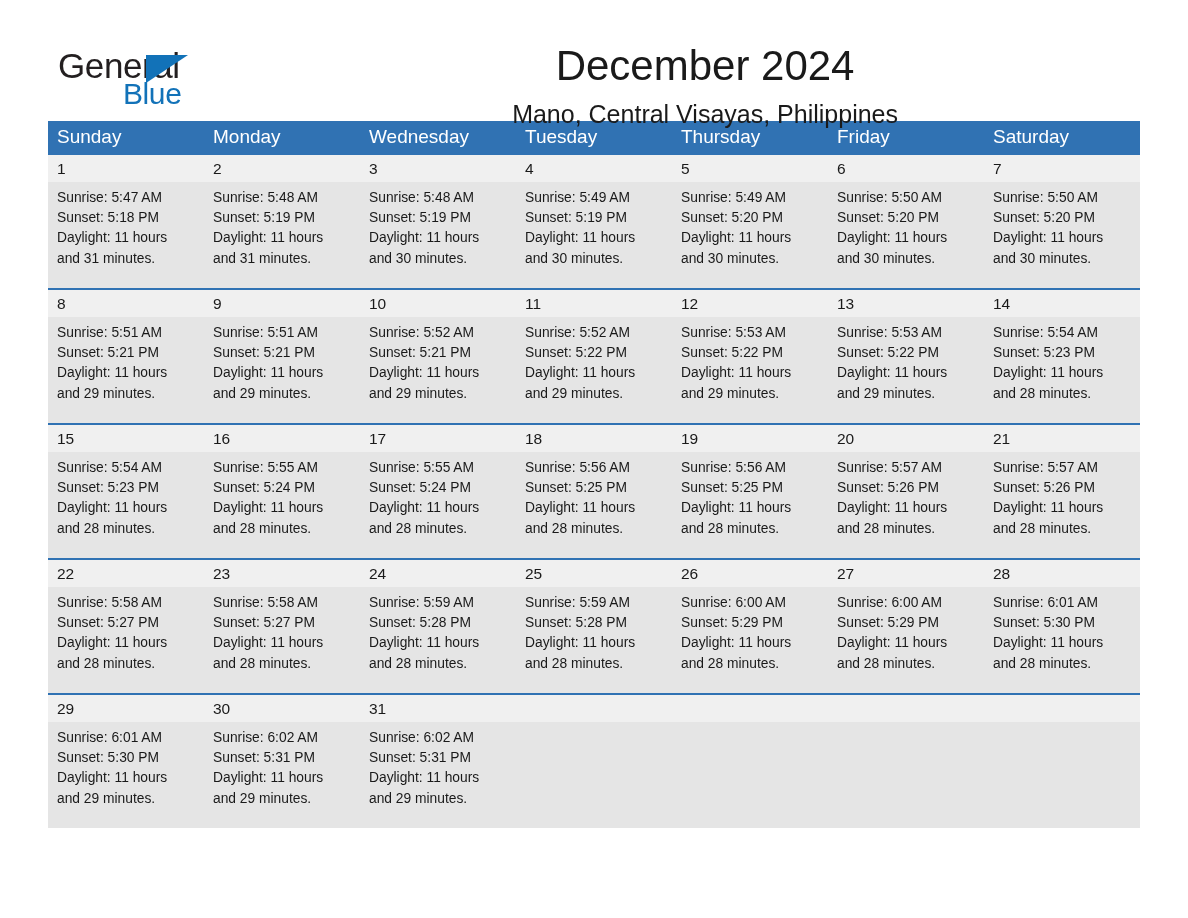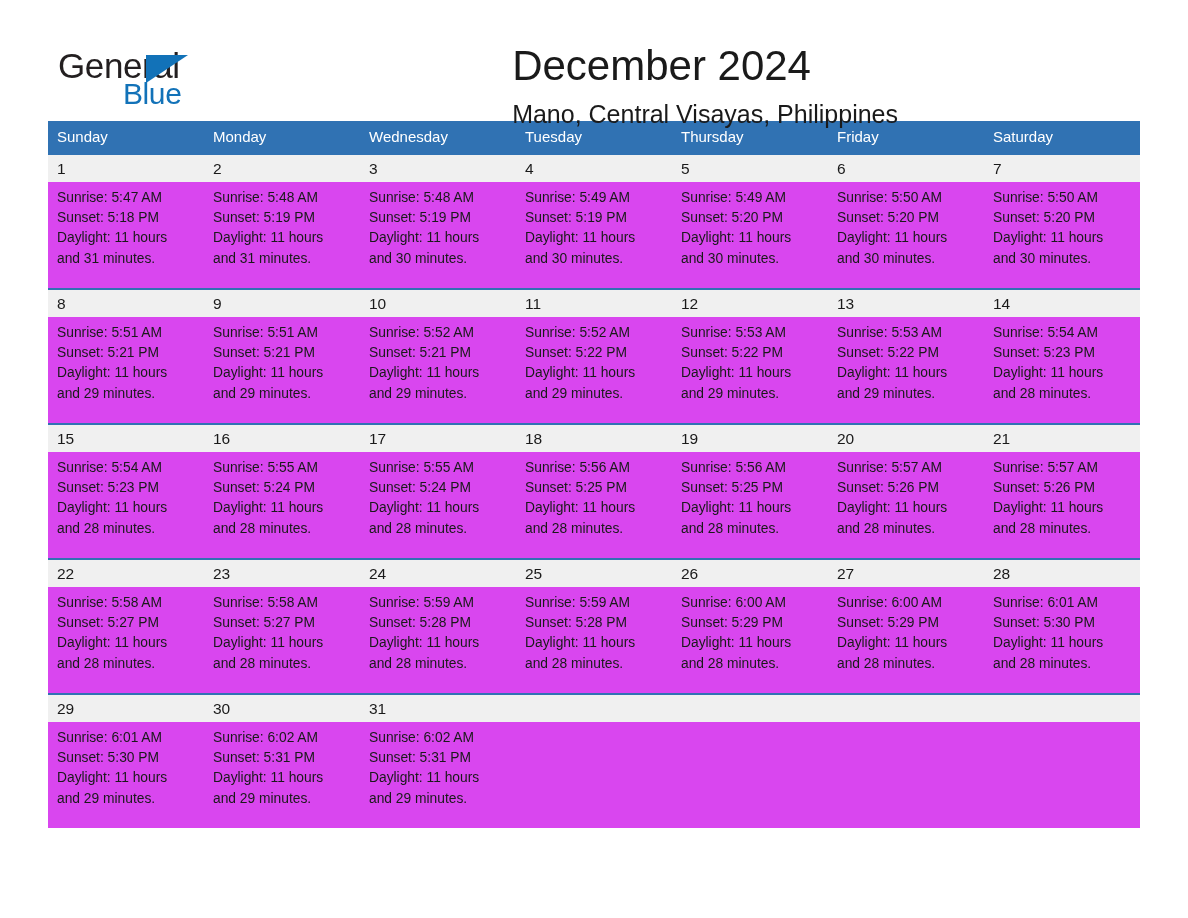--- a/index.html
+++ b/index.html
@@ -58,21 +58,21 @@
   .logo-blue {
     position: absolute;
     left: 75px;
     top: 33px;
     font-size: 30px;
     letter-spacing: -0.4px;
     color: #1272b8;
     font-family: "Liberation Sans", sans-serif;
   }
   .titles {
-    text-align: left;
+    text-align: center;
     padding-top: 0px;
   }
   .month-title {
     font-size: 42px;
     color: #1a1a1a;
     line-height: 1.04;
     white-space: nowrap;
   }
   .location-title {
     font-size: 25px;
@@ -87,21 +87,21 @@
     width: 1092px;
   }
   .weekdays {
     display: grid;
     grid-template-columns: repeat(7, 1fr);
     background: #3072b3;
     height: 32px;
   }
   .weekday {
     color: #ffffff;
-    font-size: 15px;
+    font-size: 19px;
     line-height: 32px;
     padding-left: 9px;
     box-sizing: border-box;
     overflow: hidden;
     white-space: nowrap;
   }
 
   .week {
     border-top: 2px solid #3072b3;
   }
@@ -117,21 +117,21 @@
   .daynum {
     font-size: 15.5px;
     line-height: 27px;
     padding-left: 9px;
     color: #1a1a1a;
     box-sizing: border-box;
   }
   .week-body {
     display: grid;
     grid-template-columns: repeat(7, 1fr);
-    background: #d946ef;
+    background: #e5e5e5;
     min-height: 106px;
     padding-top: 6px;
     box-sizing: border-box;
   }
   .cell {
     padding-left: 9px;
     padding-right: 6px;
     box-sizing: border-box;
   }
   .cell .line {

